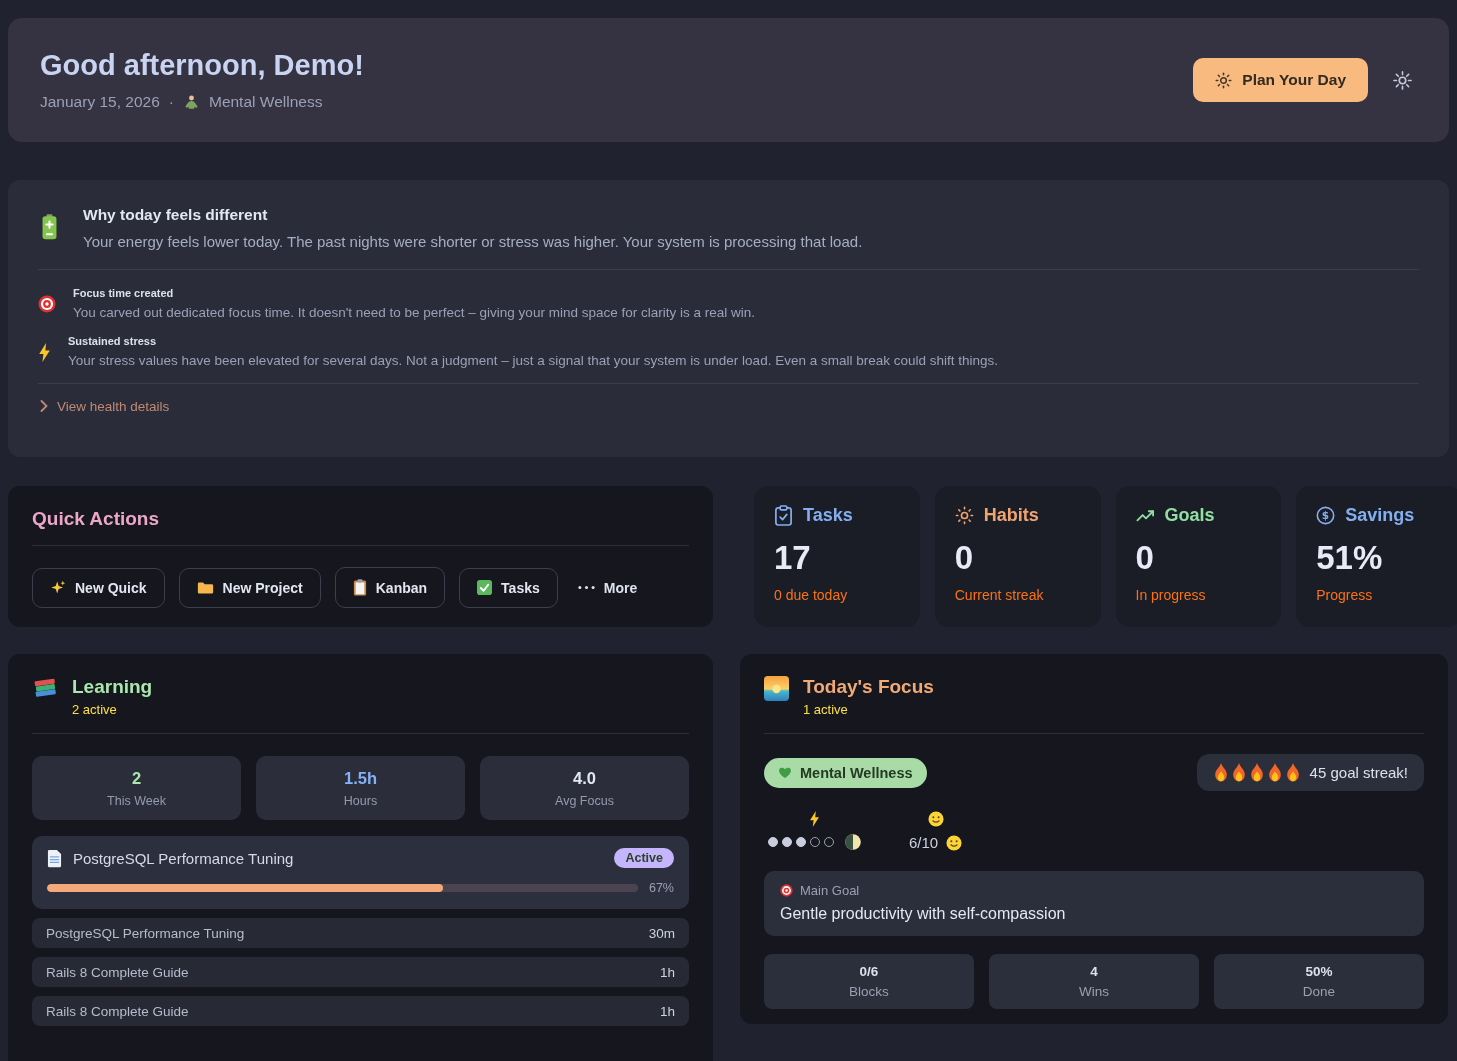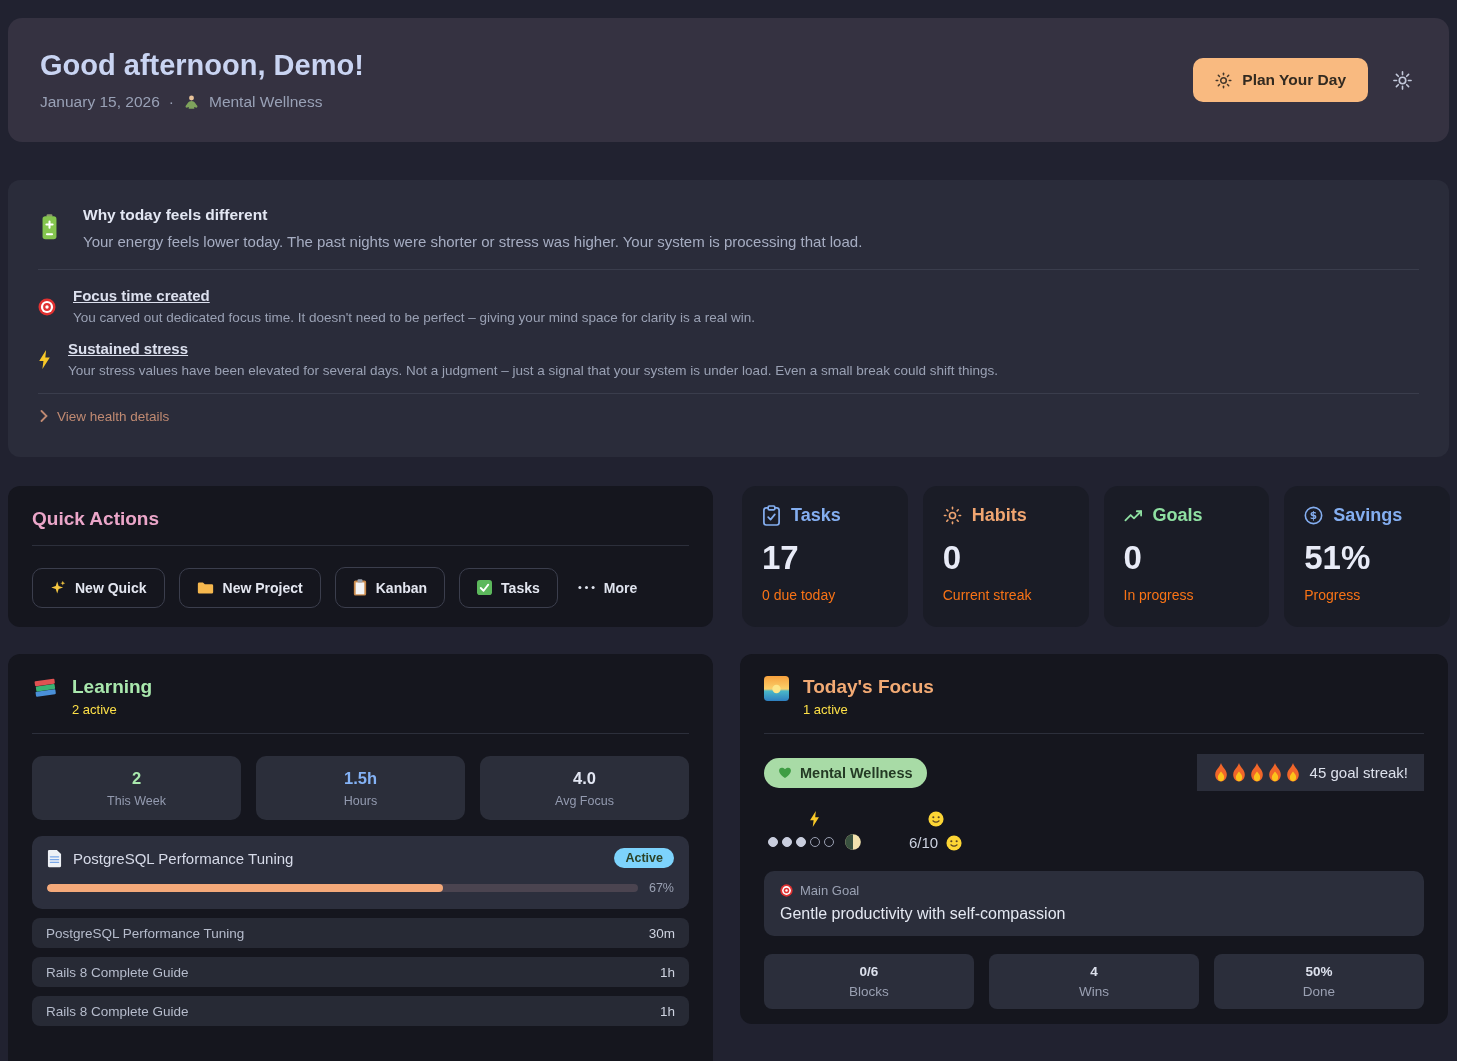--- a/index.html
+++ b/index.html
@@ -30,27 +30,27 @@
   .gear-btn { background:none; border:none; cursor:pointer; display:flex; }
 
   
   .health-card { background:#2a2c3a; border-radius:12px; padding:24px 30px 16px; margin-bottom:29px; height:277px; }
   .health-primary { display:flex; gap:26px; padding-left:4px; }
   .health-primary-title { font-size:15.5px; font-weight:bold; color:#e3e7f3; margin-bottom:9px; padding-top:2px;}
   .health-primary-body { font-size:15px; color:#a6adc2; }
   .health-div { border-top:1px solid #3a3d4c; margin:19px 0 17px; }
   .insight { display:flex; gap:17px; margin-bottom:15px; }
   .insight .icon { margin-top:1px; }
-  .insight-title { font-size:15px; font-weight:bold; color:#dce0ee; margin-bottom:6px;text-decoration:underline; }
+  .insight-title { font-size:11px; font-weight:bold; color:#dce0ee; margin-bottom:6px; }
   .insight-body { font-size:13.5px; color:#9aa1b4; }
   .health-footer { border-top:1px solid #3a3d4c; padding:14px 2px 0; margin-top:2px; }
   .health-link { display:inline-flex; align-items:center; gap:9px; font-size:13.5px; color:#c08a72; cursor:pointer; background:none; border:none; font-family:inherit; }
 
   
-  .row3 { display:grid; grid-template-columns:705px 708px; gap:29px; margin-bottom:27px; align-items:start; }
+  .row3 { display:grid; grid-template-columns:705px 708px; gap:41px; margin-bottom:27px; align-items:start; }
   .row4 { display:grid; grid-template-columns:705px 708px; gap:27px; align-items:start; }
 
   
   .qa-card { background:#15161e; border-radius:12px; padding:22px 24px 28px; height:141px; }
   .qa-title { font-size:19px; font-weight:bold; color:#eba6c9; margin-bottom:15px; }
   .qa-div { border-top:1px solid #2c2f3b; margin-bottom:21px; }
   .qa-row { display:flex; align-items:center; gap:14px; }
   .qa-btn {
     display:inline-flex; align-items:center; gap:9px; cursor:pointer;
     background:transparent; border:1px solid #3b3e4d; border-radius:10px;
@@ -78,36 +78,36 @@
   .learning-card { height:461px; }
   .t-green { color:#a9e8ad; } .t-orange { color:#f2aa74; }
   .mini-stats { display:grid; grid-template-columns:repeat(3,1fr); gap:15px; margin-top:22px; }
   .mini-box { background:#2b2e3a; border-radius:10px; padding:13px 10px 12px; text-align:center; }
   .mini-value { font-size:16.5px; font-weight:bold; }
   .mini-label { font-size:12.5px; color:#949bb0; margin-top:6px; }
   .v-white { color:#e2e6f2; } .v-blue { color:#84b2f5; }
   .course-box { background:#2c2f3d; border-radius:10px; padding:12px 15px 14px; margin-top:16px; }
   .course-row { display:flex; align-items:center; gap:11px; }
   .course-title { font-size:15px; color:#d6dae8; flex:1; }
-  .badge-active { background:#7dd3fc; color:#2c4328; border-radius:12px; padding:3px 11px; font-size:12.5px; font-weight:bold; }
+  .badge-active { background:#c4b5fd; color:#2c4328; border-radius:12px; padding:3px 11px; font-size:12.5px; font-weight:bold; }
   .progress-row { display:flex; align-items:center; gap:11px; margin-top:13px; }
   .progress-track { flex:1; height:8px; background:#4b4450; border-radius:4px; overflow:hidden; }
   .progress-fill { height:100%; background:#f4a97a; border-radius:4px; width:0; }
   .progress-label { font-size:12.5px; color:#9aa1b3; }
   .session-row { display:flex; align-items:center; justify-content:space-between; background:#272a35;
     border-radius:8px; padding:8px 14px; margin-top:9px; height:30px; cursor:pointer; }
   .session-title { font-size:13.5px; color:#b6bccc; }
   .session-dur { font-size:13.5px; color:#ced3e0; }
 
   
   .focus-card { height:370px; }
   .badge-row { display:flex; align-items:center; justify-content:space-between; margin-top:20px; }
   .wellness-pill { display:inline-flex; align-items:center; gap:8px; background:#a8dba6; color:#243a24;
     border-radius:15px; padding:7px 14px; font-size:14.5px; font-weight:bold; }
-  .streak-pill { display:flex; align-items:center; background:#2b2e3b; border-radius:0; padding:9px 16px;text-align:right; }
+  .streak-pill { display:flex; align-items:center; background:#2b2e3b; border-radius:12px; padding:9px 16px;text-align:right; }
   .streak-fires { display:flex; gap:2px; }
   .streak-label { font-size:15px; color:#dde1ec; margin-left:9px; }
   .meters-row { display:flex; gap:48px; margin-top:20px; padding-left:4px; }
   .meter-col { display:flex; flex-direction:column; gap:7px; }
   .meter-value-row { display:flex; align-items:center; gap:5px; }
   .dot { width:10px; height:10px; border-radius:50%; display:inline-block; border:1.5px solid #9aa0b2; }
   .dot.filled { background:#c9cede; border-color:#c9cede; }
   .moon-gap { margin-left:6px; display:inline-flex; }
   .mood-value { font-size:15px; color:#ccd2e0; margin-right:3px; }
   .goal-box { background:#2b2e3b; border-radius:10px; padding:12px 16px 13px; margin-top:20px; }

